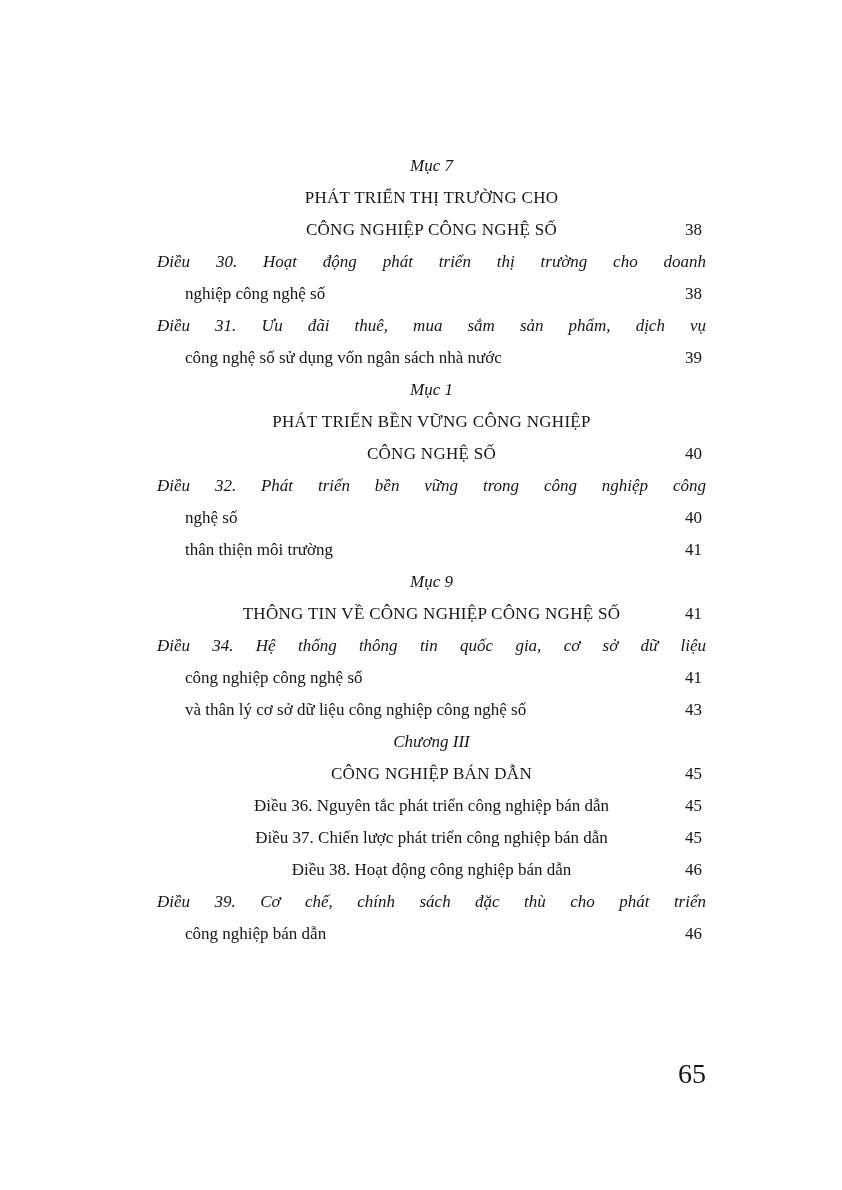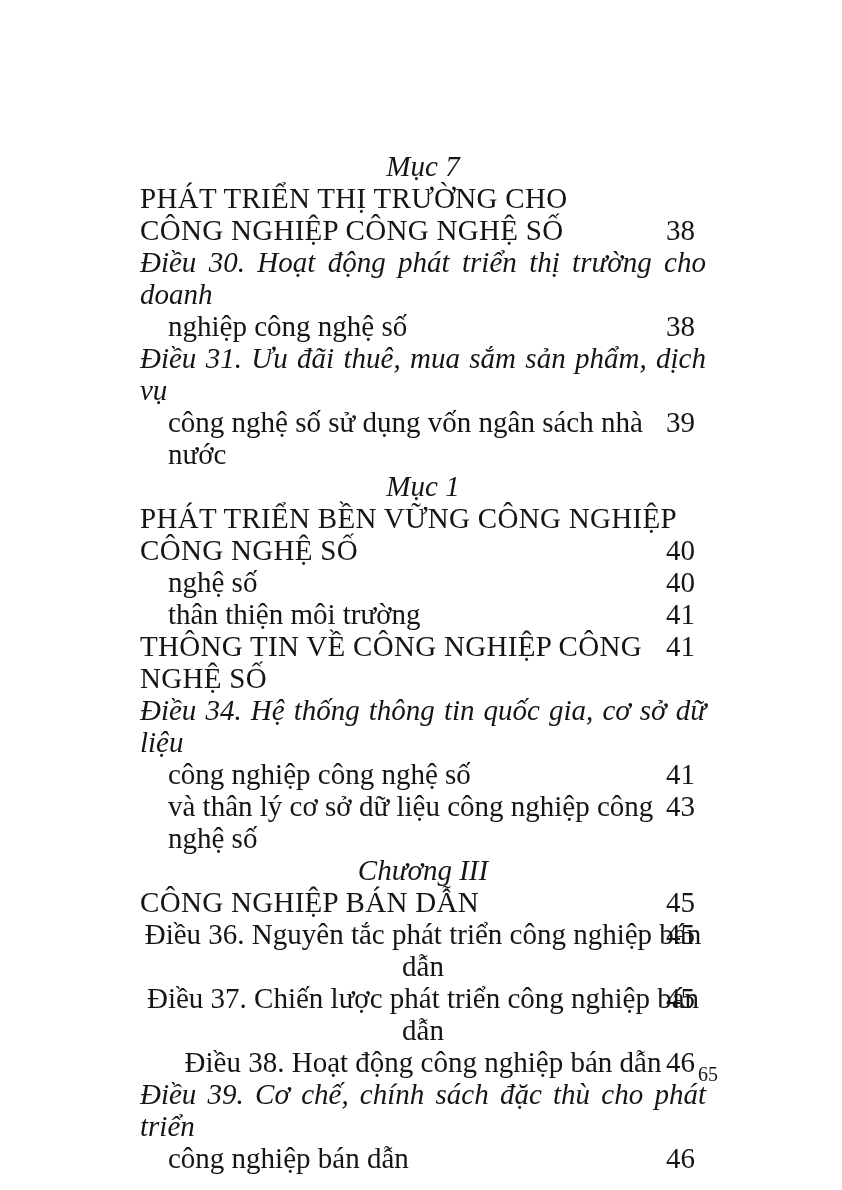--- a/index.html
+++ b/index.html
@@ -16,61 +16,63 @@
     overflow: hidden;
   }
   .content {
     position: absolute;
     top: 150px;
     left: 140px;
     width: 566px;
   }
   .row {
     position: relative;
-    font-size: 29px;
+    font-size: 17px;
     line-height: 32px;
     white-space: nowrap;
+    margin-left: 17px;
   }
   .row .txt { white-space: normal; }
   
   .muc {
     text-align: center;
     font-style: italic;
   }
   
   .head {
+    text-align: center;
     letter-spacing: 0.3px;
   }
   
   .first {
     text-align: justify;
     text-align-last: justify;
     white-space: normal;
     font-style: italic;
   }
   
   .cont {
     padding-left: 28px;
   }
   
   .single {
     text-align: center;
   }
   .pg {
     position: absolute;
-    right: 11px;
+    right: 4px;
     top: 0;
     font-style: normal;
     letter-spacing: 0;
   }
   .footer-page {
     position: absolute;
     top: 1058px;
-    right: 124px;
-    font-size: 20px;
+    right: 136px;
+    font-size: 28px;
     line-height: 32px;
   }
 </style>
 </head>
 <body>
 
 <div class="content">
 
   <div class="row muc"><span class="txt">Mục 7</span></div>
 
@@ -85,26 +87,28 @@
   <div class="row first"><span class="txt">Điều 31. Ưu đãi thuê, mua sắm sản phẩm, dịch vụ</span></div>
 
   <div class="row cont"><span class="txt">công nghệ số sử dụng vốn ngân sách nhà nước</span><span class="pg">39</span></div>
 
   <div class="row muc"><span class="txt">Mục 1</span></div>
 
   <div class="row head"><span class="txt">PHÁT TRIỂN BỀN VỮNG CÔNG NGHIỆP</span></div>
 
   <div class="row head"><span class="txt">CÔNG NGHỆ SỐ</span><span class="pg">40</span></div>
 
+  <div class="row first"><span class="txt">Điều 32. Phát triển bền vững trong công nghiệp công</span></div>
 
   <div class="row cont"><span class="txt">nghệ số</span><span class="pg">40</span></div>
 
 
   <div class="row cont"><span class="txt">thân thiện môi trường</span><span class="pg">41</span></div>
 
+  <div class="row muc"><span class="txt">Mục 9</span></div>
 
   <div class="row head"><span class="txt">THÔNG TIN VỀ CÔNG NGHIỆP CÔNG NGHỆ SỐ</span><span class="pg">41</span></div>
 
   <div class="row first"><span class="txt">Điều 34. Hệ thống thông tin quốc gia, cơ sở dữ liệu</span></div>
 
   <div class="row cont"><span class="txt">công nghiệp công nghệ số</span><span class="pg">41</span></div>
 
 
   <div class="row cont"><span class="txt">và thân lý cơ sở dữ liệu công nghiệp công nghệ số</span><span class="pg">43</span></div>
 

